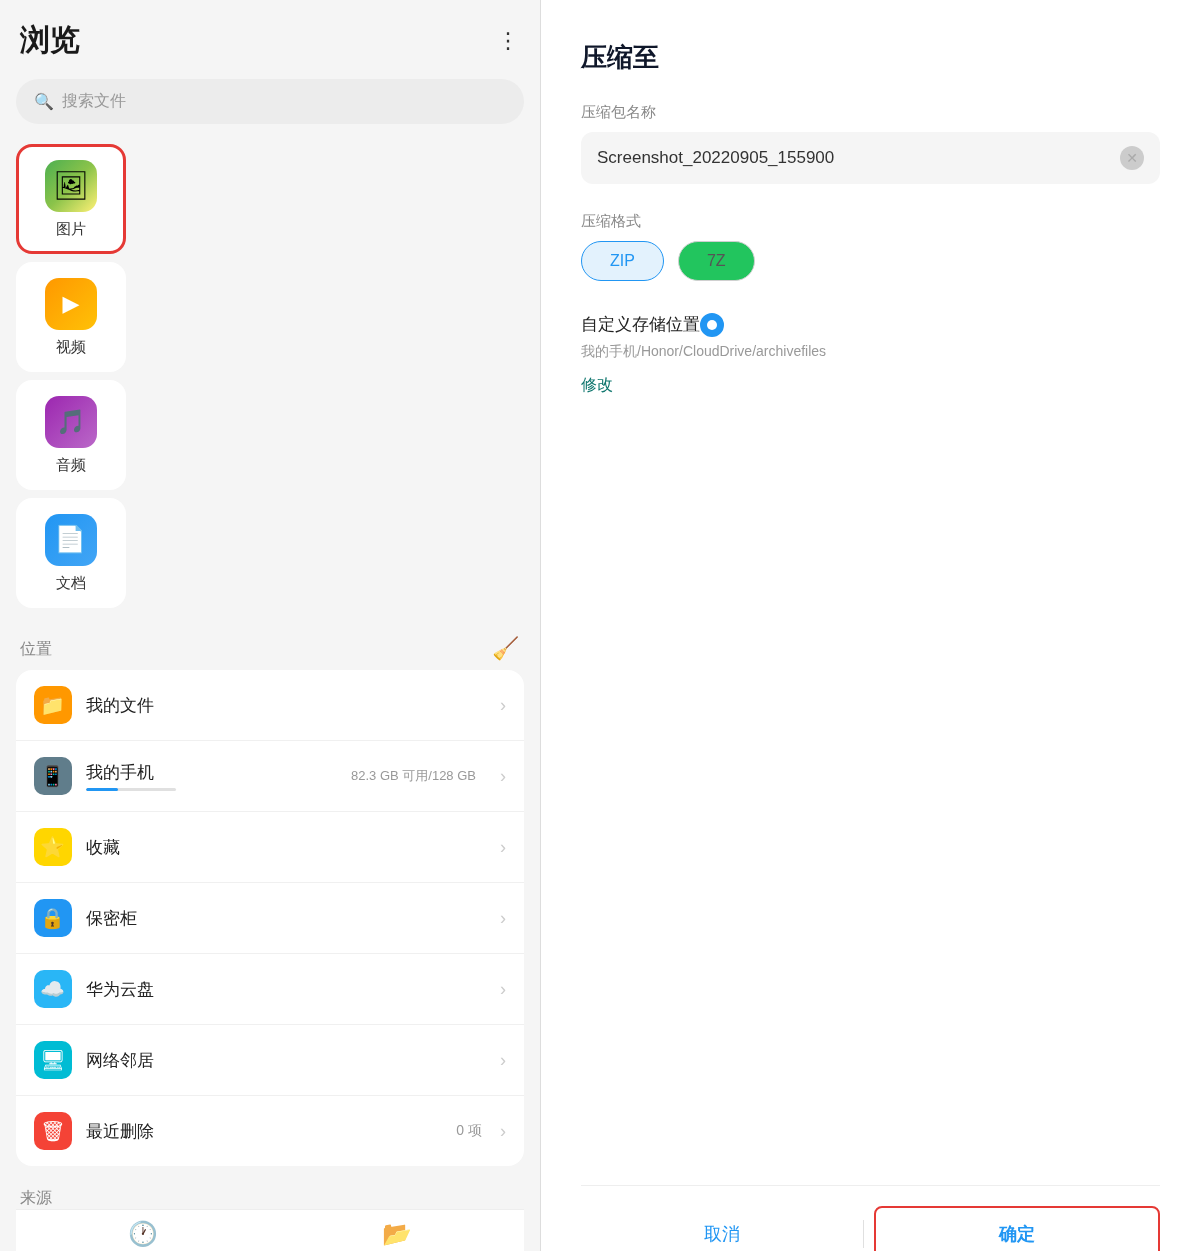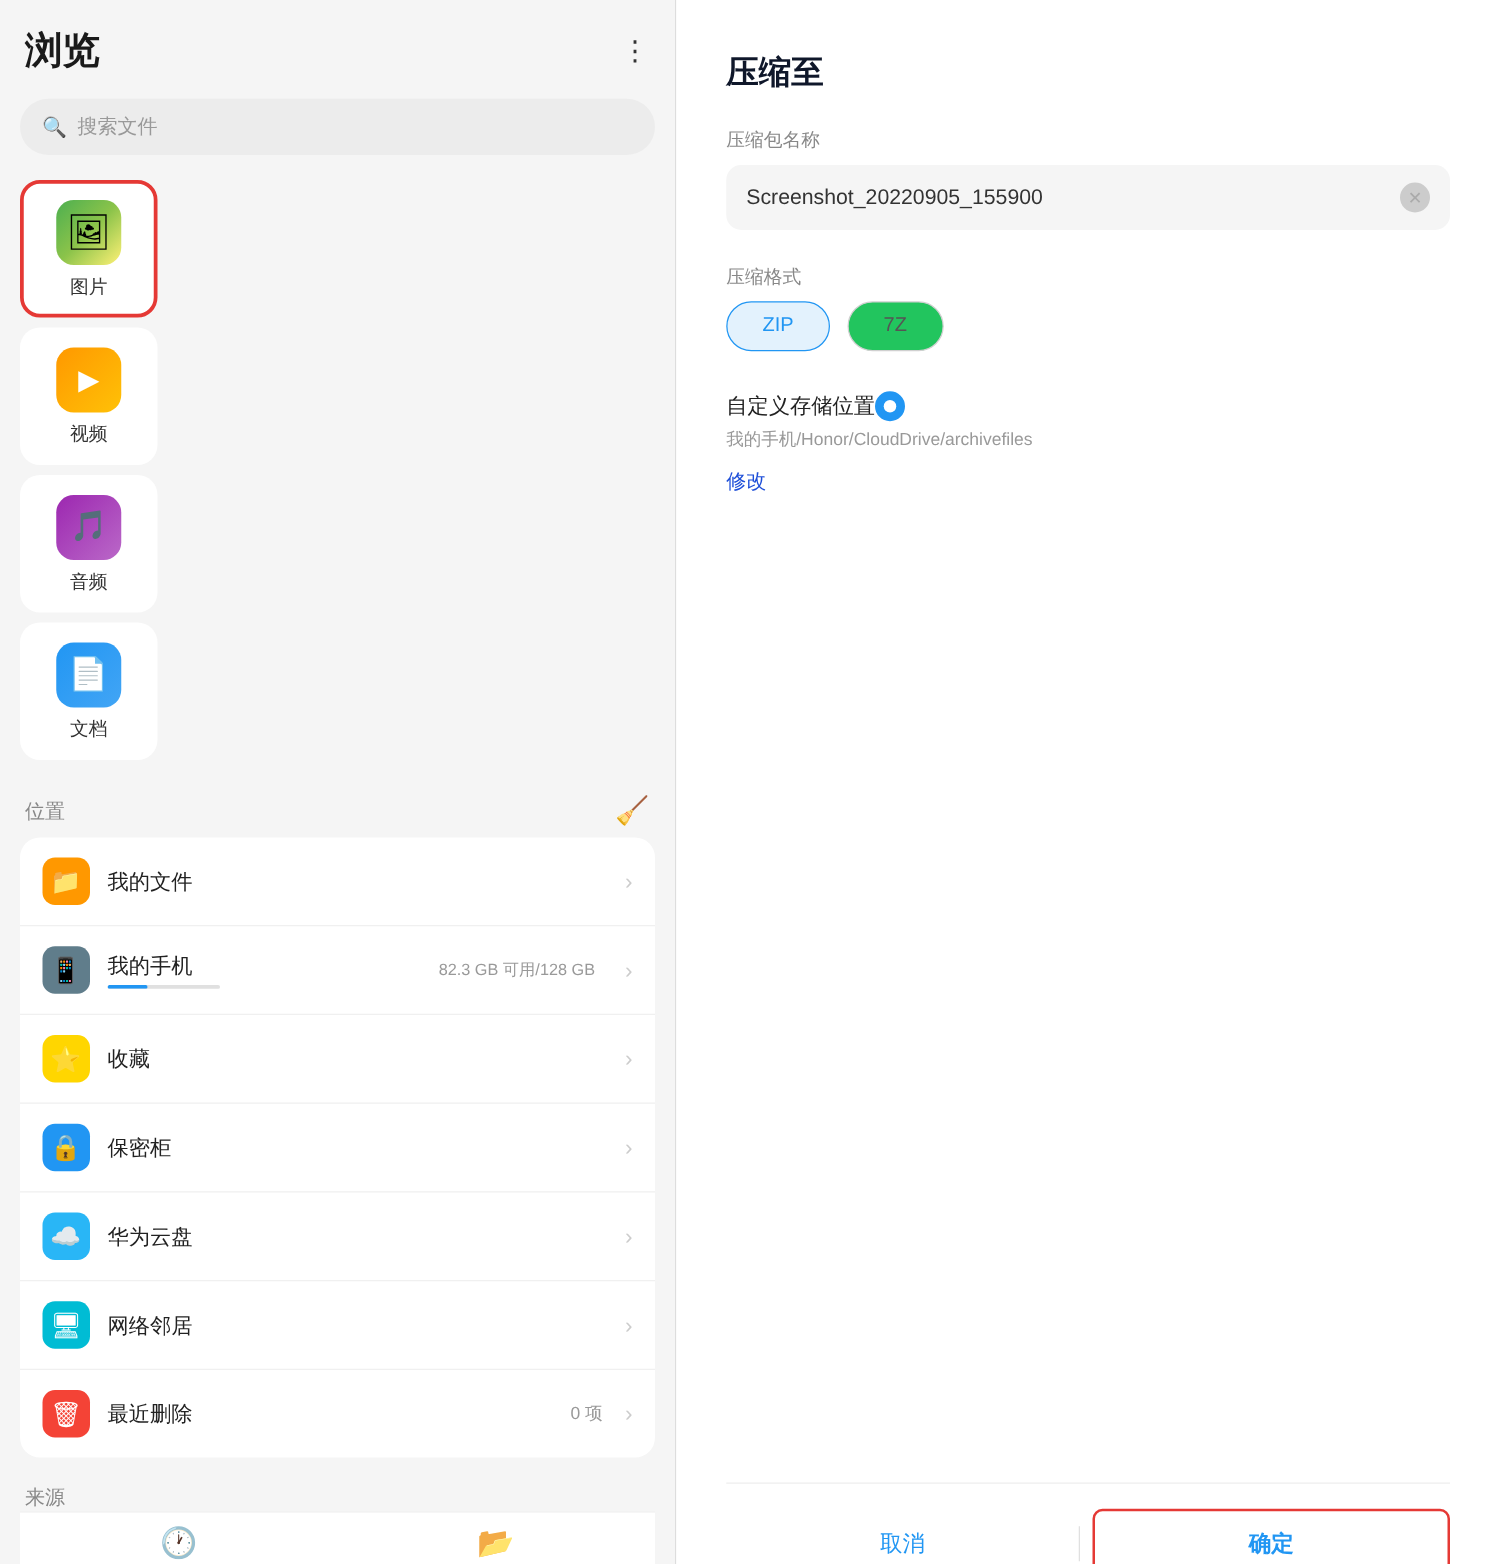--- a/index.html
+++ b/index.html
@@ -340,21 +340,21 @@
       border-radius: 50%;
       background: white;
     }
     .storage-path {
       font-size: 14px;
       color: #999;
       margin-bottom: 14px;
     }
     .modify-link {
       font-size: 16px;
-      color: #1d4ed8;
+      color: #0f766e;
       cursor: pointer;
     }
 
     
     .action-bar {
       margin-top: auto;
       border-top: 1px solid #eee;
       display: flex;
       align-items: center;
       padding: 20px 0 24px 0;

